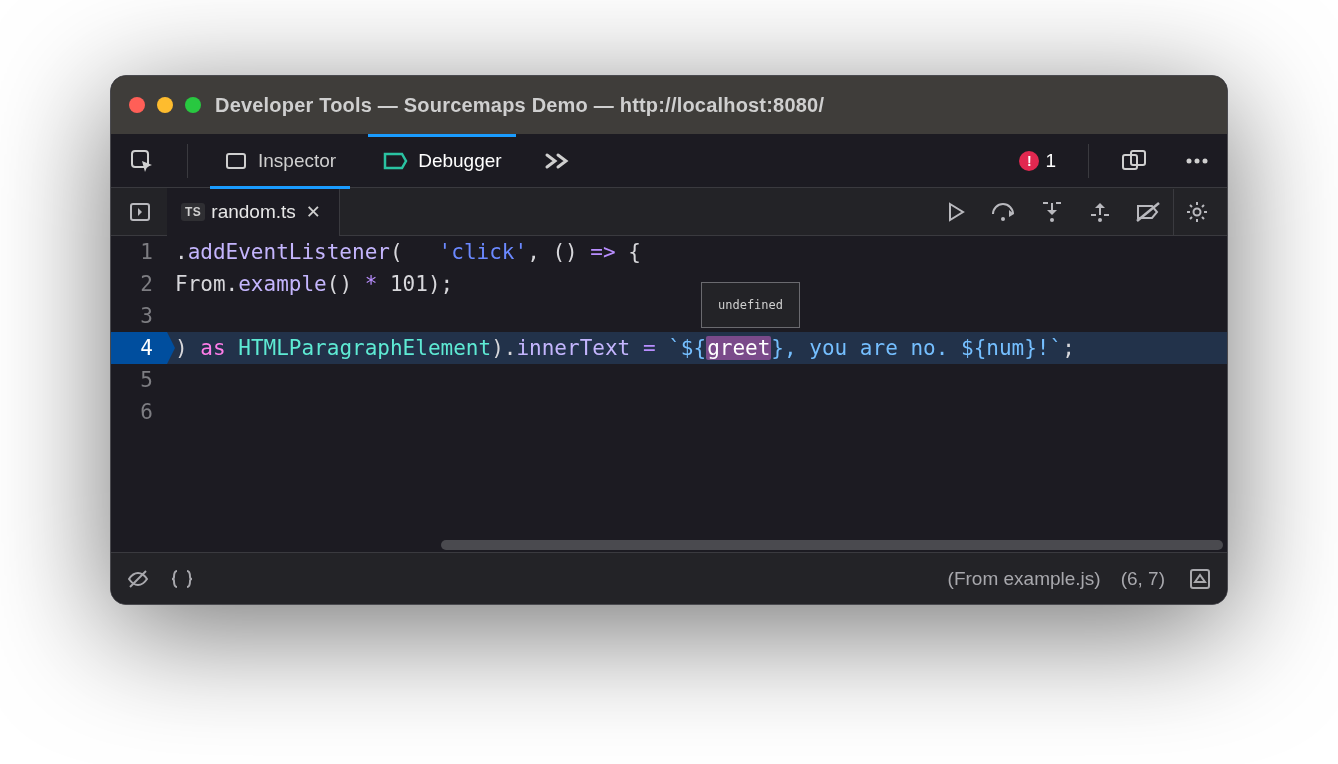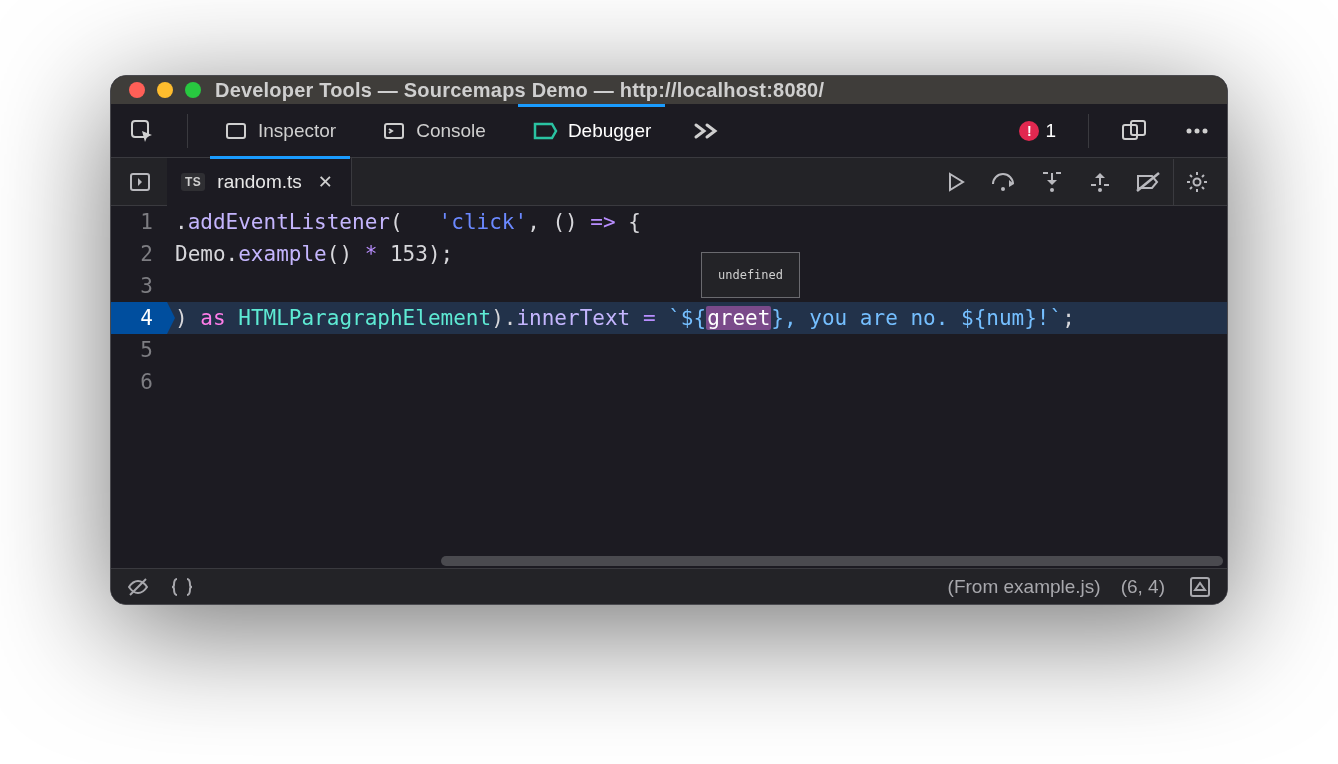--- a/index.html
+++ b/index.html
@@ -1,58 +1,58 @@
 <!DOCTYPE html>
 <html><head>
 <meta charset="utf-8">
 <style>
   * { margin: 0; padding: 0; box-sizing: border-box; }
   html, body { width: 1338px; height: 764px; background: transparent; font-family: -apple-system, BlinkMacSystemFont, "Segoe UI", sans-serif; }
   .shadow-wrap { position: absolute; left: 110px; top: 75px; width: 1118px; height: 530px; filter: drop-shadow(0 25px 60px rgba(0,0,0,.55)); }
   .window { width: 100%; height: 100%; background: #1c1b22; border-radius: 16px; overflow: hidden; display: flex; flex-direction: column; border: 1px solid #4a4a4f; }
   
-  .titlebar { height: 28px; background: #3f3d3a; display: flex; align-items: center; gap: 14px; padding: 0 18px; }
+  .titlebar { height: 58px; background: #3f3d3a; display: flex; align-items: center; gap: 14px; padding: 0 18px; }
   .traffic { display: flex; gap: 12px; }
   .dot { width: 16px; height: 16px; border-radius: 50%; }
   .dot.red { background: #ff5f57; } .dot.yellow { background: #febc2e; } .dot.green { background: #28c840; }
   .title { color: #cfcfcf; font-weight: 600; font-size: 20px; letter-spacing: .2px; }
   
   .toolbar { height: 54px; background: #1c1b22; display: flex; align-items: center; border-bottom: 1px solid #3a3a3f; padding: 0 8px; gap: 18px; }
   .tool-btn { display: flex; align-items: center; gap: 10px; padding: 0 14px; height: 54px; color: #cfcfcf; font-size: 19px; cursor: pointer; position: relative; }
   .tool-btn.icon-only { padding: 0 10px; }
   .tool-btn.active .tab-label { color: #fff; }
   .tool-btn.active::after { content: ""; position: absolute; left: 0; right: 0; top: 0; height: 3px; background: #1a9cff; }
   .tool-btn.underline::after { content: ""; position: absolute; left: 0; right: 0; bottom: -1px; height: 3px; background: #1a9cff; }
   .sep { width: 1px; height: 34px; background: #3a3a3f; margin: 0 4px; }
   .flex-spacer { flex: 1; }
   .err-badge { display: flex; align-items: center; gap: 6px; color: #fff; font-size: 19px; padding: 0 10px; }
   .err-circle { width: 20px; height: 20px; border-radius: 50%; background: #e22850; color: #fff; display: flex; align-items: center; justify-content: center; font-weight: 800; font-size: 14px; }
   
   .subbar { height: 48px; background: #232327; display: flex; align-items: center; border-bottom: 1px solid #3a3a3f; }
   .subbar .left { display: flex; align-items: center; gap: 4px; padding: 0 6px; }
-  .subbar .tabfile { display: flex; align-items: center; gap: 12px; padding: 0 14px; height: 48px; background: #1c1b22; color: #e7e7e7; font-size: 19px; border-right: 1px solid #3a3a3f; }
+  .subbar .tabfile { display: flex; align-items: center; gap: 6px; padding: 0 14px; height: 48px; background: #1c1b22; color: #e7e7e7; font-size: 19px; border-right: 1px solid #3a3a3f; }
   .ts-badge { background: #2f2f33; color: #cfcfcf; font-weight: 700; font-size: 12px; padding: 2px 4px; border-radius: 3px; letter-spacing: .5px; }
   .close-x { color: #cfcfcf; font-size: 18px; padding: 0 4px; cursor: pointer; }
   .subbar .right { margin-left: auto; display: flex; align-items: center; gap: 2px; padding: 0 8px; }
   .ico-btn { width: 46px; height: 46px; display: flex; align-items: center; justify-content: center; color: #b9b9be; cursor: pointer; }
   .ico-btn.sep-left { border-left: 1px solid #3a3a3f; }
   
   .editor { flex: 1; display: flex; flex-direction: column; background: #1c1b22; position: relative; overflow: hidden; }
   .code-area { flex: 1; position: relative; font-family: ui-monospace, Menlo, Consolas, monospace; font-size: 21px; line-height: 32px; color: #d7d7db; }
   .line { display: flex; }
   .gutter { width: 56px; text-align: right; padding-right: 14px; color: #7d7d82; user-select: none; }
   .line.current { background: #22324a; }
   .line.current .gutter { background: #004e9e; color: #fff; position: relative; }
   .line.current .gutter::after { content: ""; position: absolute; right: -8px; top: 0; bottom: 0; width: 0; height: 0; border-top: 16px solid transparent; border-bottom: 16px solid transparent; border-left: 8px solid #004e9e; }
   .code { white-space: pre; padding-left: 8px; }
   .tooltip { position: absolute; top: 46px; left: 590px; border: 1px solid #6a6a6f; background: #232327; color: #cfcfcf; padding: 6px 16px; font-family: ui-monospace, Menlo, monospace; font-size: 12px; }
   .hscroll { height: 14px; background: #1c1b22; display: flex; align-items: center; padding: 0 4px 0 70px; }
   .hscroll .thumb { height: 10px; background: #4a4a4f; border-radius: 5px; flex: 1; margin-left: 260px; }
   
-  .status { height: 36px; background: #232327; border-top: 1px solid #3a3a3f; display: flex; align-items: center; padding: 0 12px; gap: 14px; color: #a8a8ad; font-size: 19px; }
+  .status { height: 52px; background: #232327; border-top: 1px solid #3a3a3f; display: flex; align-items: center; padding: 0 12px; gap: 14px; color: #a8a8ad; font-size: 19px; }
   .status .right { margin-left: auto; display: flex; align-items: center; gap: 20px; }
   
   .tk-fn { color: #c4b5fd; } .tk-str { color: #6b89ff; margin-left: 36px; } .tk-op { color: #b98eff; }
   .tk-cls { color: #5eead4; } .tk-kw { color: #ff7de9; } .tk-var { color: #75bfff; }
   .hl { background: #7a4a8a; color: #fff; padding: 0 1px; border-radius: 2px; }
   svg { display: block; }
 </style>
 </head>
 <body>
 
@@ -75,27 +75,20 @@
             <path d="M13 13 L23 17 L18 19 L16 24 Z" fill="#cfcfcf" stroke="none"></path>
           </svg>
     </div>
     <div class="sep"></div>
     <div class="tool-btn underline">
       <svg width="24" height="24" viewBox="0 0 24 24" fill="none" stroke="#cfcfcf" stroke-width="2">
             <rect x="3" y="5" width="18" height="14" rx="2"></rect>
           </svg>
       <span class="tab-label">Inspector</span>
     </div>
-    <div class="tool-btn">
-      <svg width="24" height="24" viewBox="0 0 24 24" fill="none" stroke="#cfcfcf" stroke-width="2">
-            <rect x="3" y="5" width="18" height="14" rx="2"></rect>
-            <path d="M7 10 L10 12 L7 14"></path>
-          </svg>
-      <span class="tab-label">Console</span>
-    </div>
     <div class="tool-btn active">
       <svg width="26" height="22" viewBox="0 0 26 22" fill="none" stroke="#2ac3a2" stroke-width="2.5">
             <path d="M3 4 L20 4 L24 11 L20 18 L3 18 Z"></path>
           </svg>
       <span class="tab-label">Debugger</span>
     </div>
     <div class="tool-btn icon-only">
       <svg width="26" height="18" viewBox="0 0 26 18" fill="none" stroke="#cfcfcf" stroke-width="3" stroke-linecap="round">
             <path d="M3 3 L11 9 L3 15"></path>
             <path d="M14 3 L22 9 L14 15"></path>
@@ -185,21 +178,21 @@
   <div class="editor">
     <div class="code-area">
       <div class="tooltip">undefined</div>
 
       <div class="line">
         <div class="gutter">1</div>
         <div class="code"><span>.</span><span class="tk-fn">addEventListener</span><span>(</span><span class="tk-str">'click'</span><span>, () </span><span class="tk-op">=&gt;</span><span> {</span></div>
       </div>
       <div class="line">
         <div class="gutter">2</div>
-        <div class="code"><span>Demo.</span><span class="tk-fn">example</span><span>() </span><span class="tk-op">*</span><span> 153);</span></div>
+        <div class="code"><span>From.</span><span class="tk-fn">example</span><span>() </span><span class="tk-op">*</span><span> 101);</span></div>
       </div>
       <div class="line">
         <div class="gutter">3</div>
         <div class="code"></div>
       </div>
       <div class="line current">
         <div class="gutter">4</div>
         <div class="code"><span>) </span><span class="tk-kw">as</span><span> </span><span class="tk-cls">HTMLParagraphElement</span><span>).</span><span class="tk-fn">innerText</span><span> </span><span class="tk-op">=</span><span> </span><span class="tk-var">`${</span><span class="tk-var hl">greet</span><span class="tk-var">}, you are no. ${</span><span class="tk-var">num</span><span class="tk-var">}!`</span><span>;</span></div>
       </div>
       <div class="line">
@@ -224,21 +217,21 @@
           </svg>
     </div>
     <div class="ico-btn" style="width:30px;height:30px">
       <svg width="26" height="22" viewBox="0 0 26 22" fill="none" stroke="#a8a8ad" stroke-width="2">
             <path d="M8 3 C5 3 5 7 5 9 C5 11 3 11 3 11 C3 11 5 11 5 13 C5 15 5 19 8 19"></path>
             <path d="M18 3 C21 3 21 7 21 9 C21 11 23 11 23 11 C23 11 21 11 21 13 C21 15 21 19 18 19"></path>
           </svg>
     </div>
     <div class="right">
       <span>(From example.js)</span>
-      <span>(6, 4)</span>
+      <span>(6, 7)</span>
       <div class="ico-btn" style="width:30px;height:30px">
         <svg width="22" height="22" viewBox="0 0 22 22" fill="none" stroke="#a8a8ad" stroke-width="2">
               <rect x="2" y="2" width="18" height="18" rx="2"></rect>
               <path d="M6 14 L11 7 L16 14 Z"></path>
             </svg>
       </div>
     </div>
   </div>
 
 </div>

